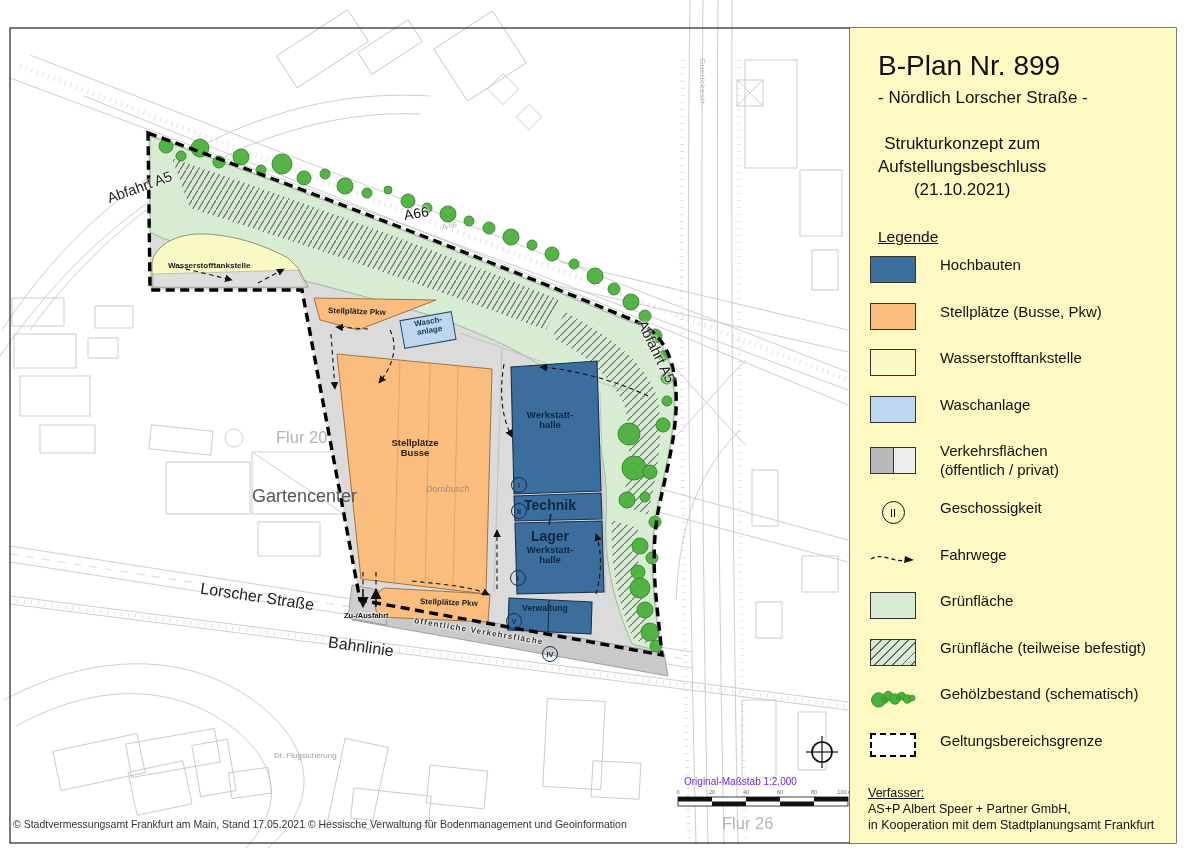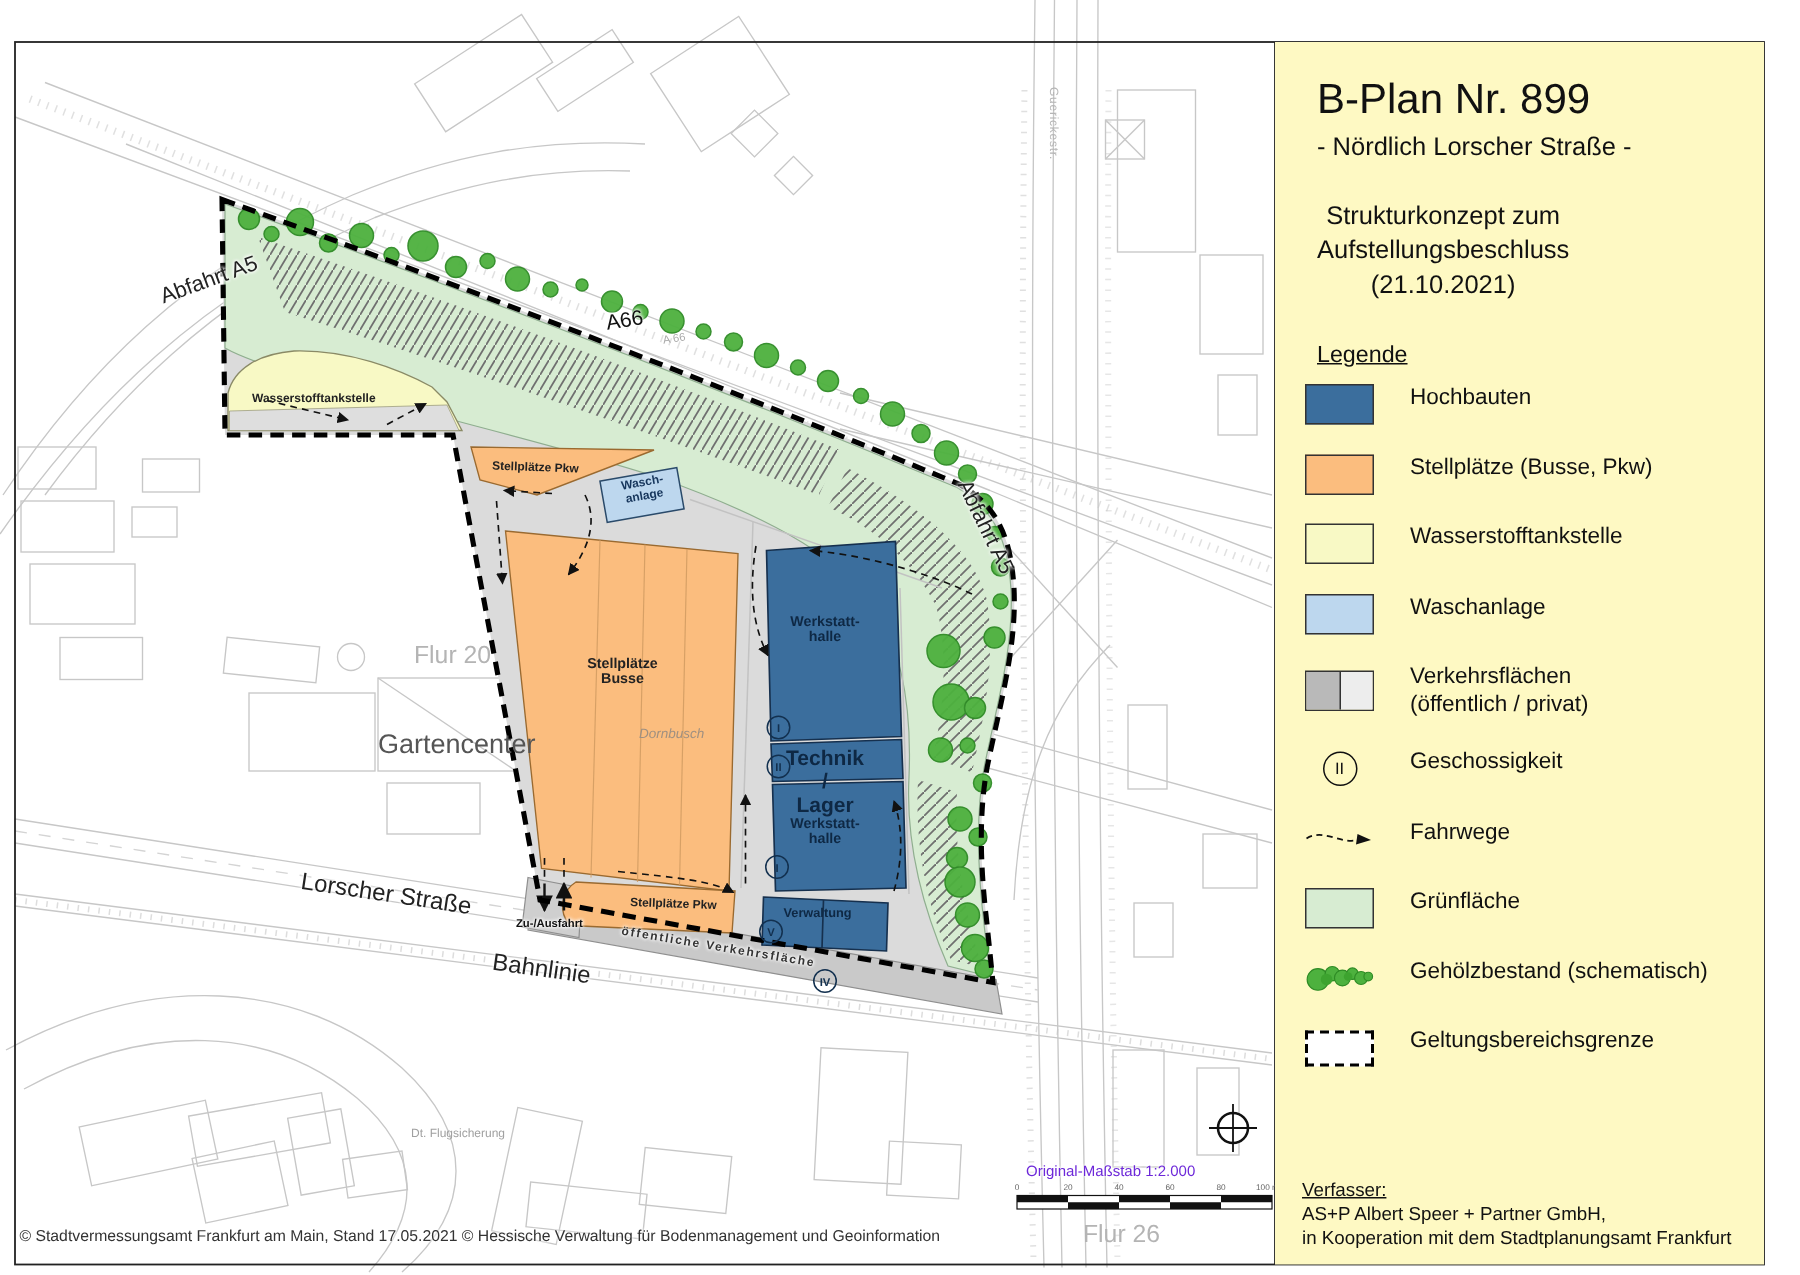--- a/index.html
+++ b/index.html
@@ -382,20 +382,26 @@
       <span class="leg-label">Fahrwege</span>
     </div>
     <div class="leg-row">
       <span class="leg-cell">
             <span class="sw sw-gruen"></span>
           </span>
       <span class="leg-label">Grünfläche</span>
     </div>
     <div class="leg-row">
       <span class="leg-cell">
+            <span class="sw sw-hatch"></span>
+          </span>
+      <span class="leg-label">Grünfläche (teilweise befestigt)</span>
+    </div>
+    <div class="leg-row">
+      <span class="leg-cell">
         <svg width="48" height="24" viewBox="0 0 48 24">
           <g fill="#4db13e" stroke="#2e8b25" stroke-width="0.8">
             <circle cx="9" cy="13" r="7.5"></circle>
                 <circle cx="19" cy="9" r="5"></circle>
             <circle cx="26" cy="12" r="5.5"></circle>
                 <circle cx="33" cy="9" r="4"></circle>
             <circle cx="39" cy="12" r="4.5"></circle>
                 <circle cx="44" cy="11" r="3"></circle>
           </g>
           <circle cx="15" cy="13" r="4" fill="#3da32f" stroke="none"></circle>

